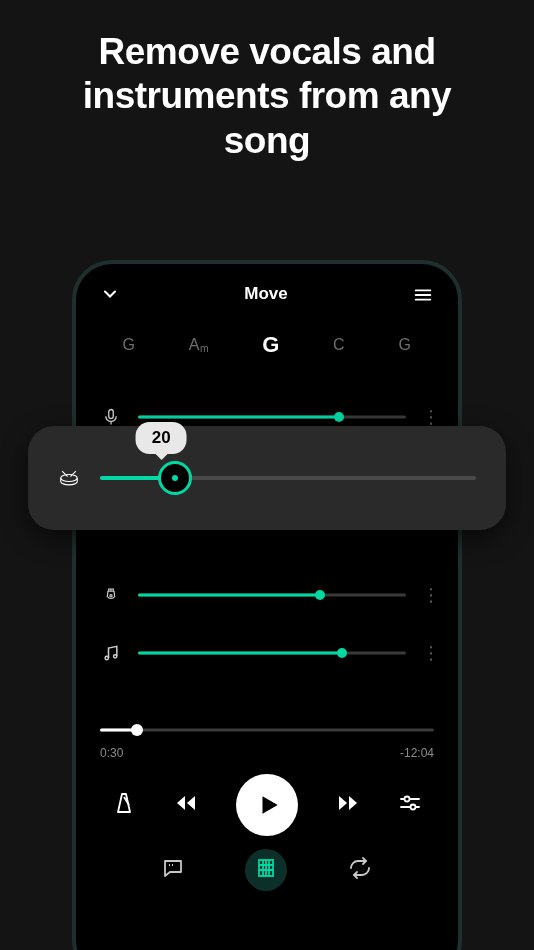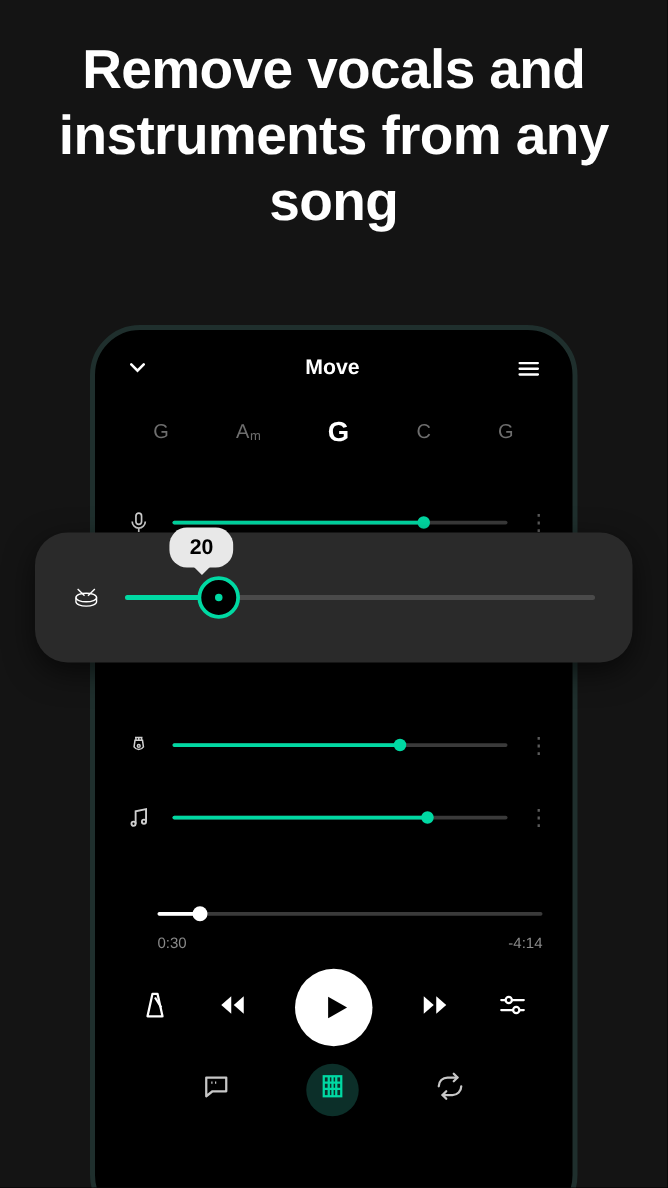--- a/index.html
+++ b/index.html
@@ -6,21 +6,21 @@
   body {
     width: 534px;
     height: 950px;
     background: #141414;
     font-family: -apple-system, BlinkMacSystemFont, 'Segoe UI', Helvetica, Arial, sans-serif;
     overflow: hidden;
     position: relative;
   }
   .headline {
     color: #fff;
-    font-size: 44px;
+    font-size: 37px;
     font-weight: 700;
     text-align: center;
     padding: 30px 44px 0;
     line-height: 1.2;
     letter-spacing: -0.5px;
   }
   .phone-frame {
     position: absolute;
     top: 260px;
     left: 50%;
@@ -337,29 +337,29 @@
       <div class="slider">
         <div class="slider-rail"></div>
         <div class="slider-fill" style="width:76%"></div>
         <div class="slider-thumb" style="left:76%"></div>
       </div>
       <span class="track-more">⋮</span>
     </div>
 
   </div>
 
-  <div class="progress-wrap" style="margin-top:38px;margin-left:26px;">
+  <div class="progress-wrap" style="margin-top:38px;">
     <div class="progress-bar">
       <div class="progress-rail"></div>
       <div class="progress-fill" style="width:11%"></div>
       <div class="progress-thumb" style="left:11%"></div>
     </div>
     <div class="time-row">
       <span>0:30</span>
-      <span>-4:14</span>
+      <span>-12:04</span>
     </div>
   </div>
 
   <div class="controls">
     <span class="ctrl">
       <svg width="24" height="24" viewBox="0 0 24 24" fill="none" stroke="currentColor" stroke-width="1.8" stroke-linejoin="round">
           <path d="M10 3h4l4 18H6z"></path>
           <line x1="12" y1="6" x2="17" y2="14"></line>
         </svg>
     </span>

